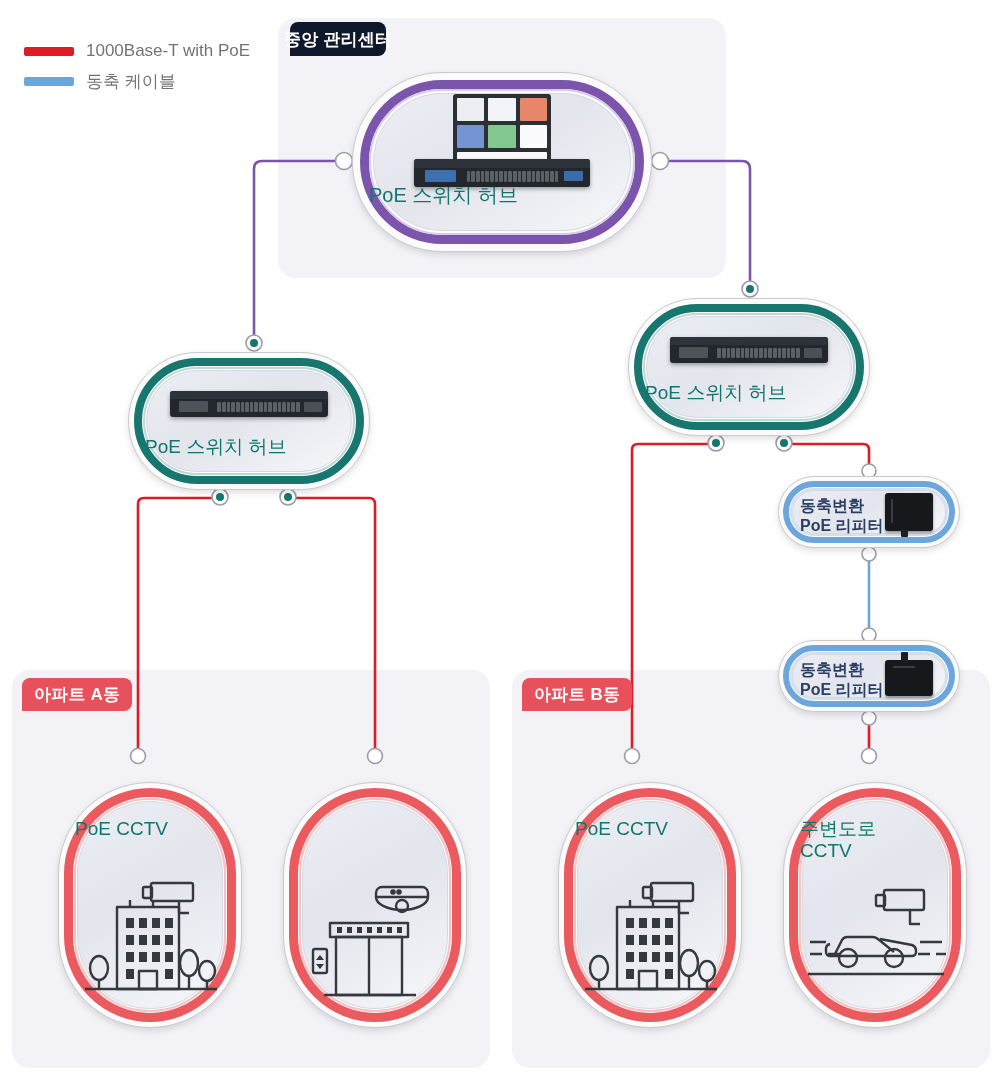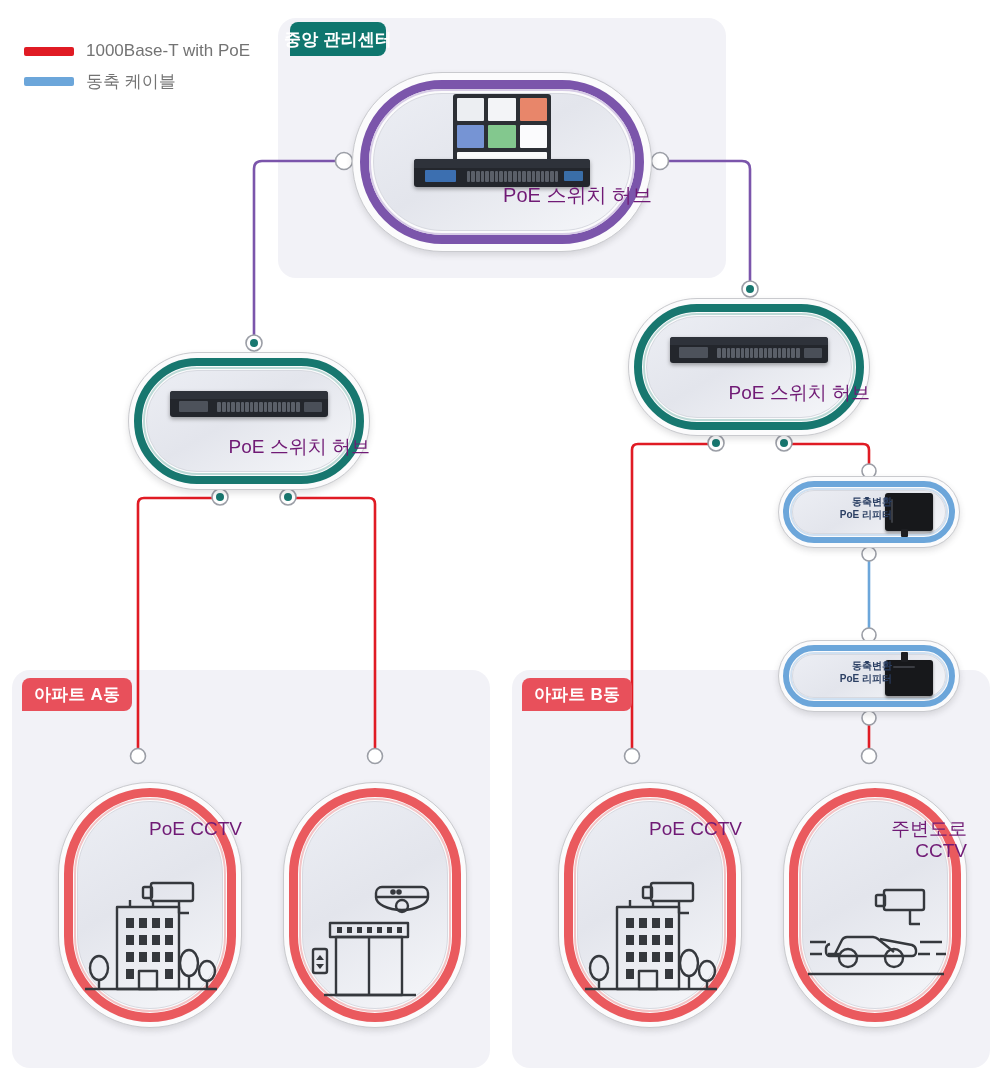--- a/index.html
+++ b/index.html
@@ -19,21 +19,21 @@
   #panel-apt-b{left:512px;top:670px;width:478px;height:398px;}
 
   
   .badge{
     position:absolute;color:#ffffff;font-weight:bold;
     display:flex;align-items:center;justify-content:center;
     letter-spacing:.2px;white-space:nowrap;
     border-radius:8px 8px 8px 0;
   }
   #badge-center{left:290px;top:22px;width:96px;height:34px;
-    background:#0f766e;font-size:17px;text-align:center;}
+    background:#0f172a;font-size:17px;text-align:center;}
   #badge-apt-a{left:22px;top:678px;width:110px;height:33px;
     background:#e8505b;font-size:17px;}
   #badge-apt-b{left:522px;top:678px;width:110px;height:33px;
     background:#e8505b;font-size:17px;}
 
   
   #legend{position:absolute;left:24px;top:36px;}
   .legend-row{display:flex;align-items:center;height:30px;}
   .legend-swatch{width:50px;height:9px;border-radius:2px;margin-right:12px;}
   .legend-label{font-size:17px;color:#737373;white-space:nowrap;}
@@ -54,22 +54,22 @@
     position:absolute;border-radius:999px;box-sizing:border-box;
     background:transparent;
   }
   .node .face{
     position:absolute;border-radius:999px;box-sizing:border-box;
     background:linear-gradient(150deg,#eceef4 0%,#e3e5ec 45%,#f6f7fa 100%);
     border:1px solid #d7d9e0;
     overflow:hidden;
   }
   .node .title{
-    position:absolute;left:0;width:100%;text-align:right;
-    font-size:19px;color:#701a75;line-height:1.18;white-space:pre-line;
+    position:absolute;left:17px;width:100%;text-align:left;
+    font-size:19px;color:#0f766e;line-height:1.18;white-space:pre-line;
     z-index:3;pointer-events:none;
   }
   .node .art{position:absolute;left:0;width:100%;display:flex;
     align-items:center;justify-content:center;z-index:2;}
 
   
   #node-center{left:352px;top:72px;width:300px;height:180px;}
   #node-center .ring{left:8px;top:8px;right:8px;bottom:8px;
     border:9px solid #7b55ab;}
   #node-center .ring.inner{left:17px;top:17px;right:17px;bottom:17px;
@@ -88,22 +88,22 @@
   #node-sw-right{left:628px;top:298px;width:242px;height:138px;}
   #node-sw-right .title{top:84px;font-size:19px;}
 
   
   .rep-blue{width:182px;height:72px;}
   .rep-blue .ring{left:5px;top:5px;right:5px;bottom:5px;
     border:6px solid #6ca6da;}
   .rep-blue .ring.inner{left:12px;top:12px;right:12px;bottom:12px;
     border:2px solid #cfe0f1;}
   .rep-blue .face{left:14px;top:14px;right:14px;bottom:14px;}
-  .rep-blue .title{top:20px;font-size:10px;color:#2b3f63;
-    text-align:right;left:22px;width:92px;line-height:1.25;font-weight:600;}
+  .rep-blue .title{top:20px;font-size:16px;color:#2b3f63;
+    text-align:left;left:22px;width:92px;line-height:1.25;font-weight:600;}
   #node-rep1{left:778px;top:476px;}
   #node-rep2{left:778px;top:640px;}
 
   
   .cam-red{width:184px;height:246px;}
   .cam-red .ring{left:6px;top:6px;right:6px;bottom:6px;
     border:9px solid #ea5a5e;}
   .cam-red .ring.inner{left:16px;top:16px;right:16px;bottom:16px;
     border:2px solid #f3c3c5;}
   .cam-red .face{left:19px;top:19px;right:19px;bottom:19px;}

